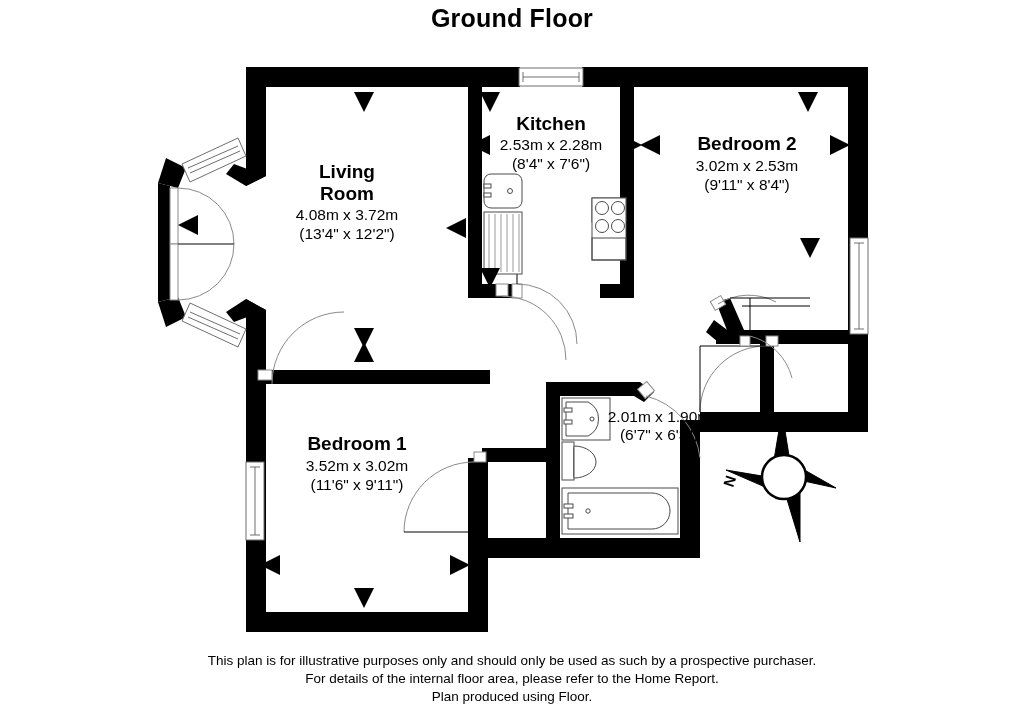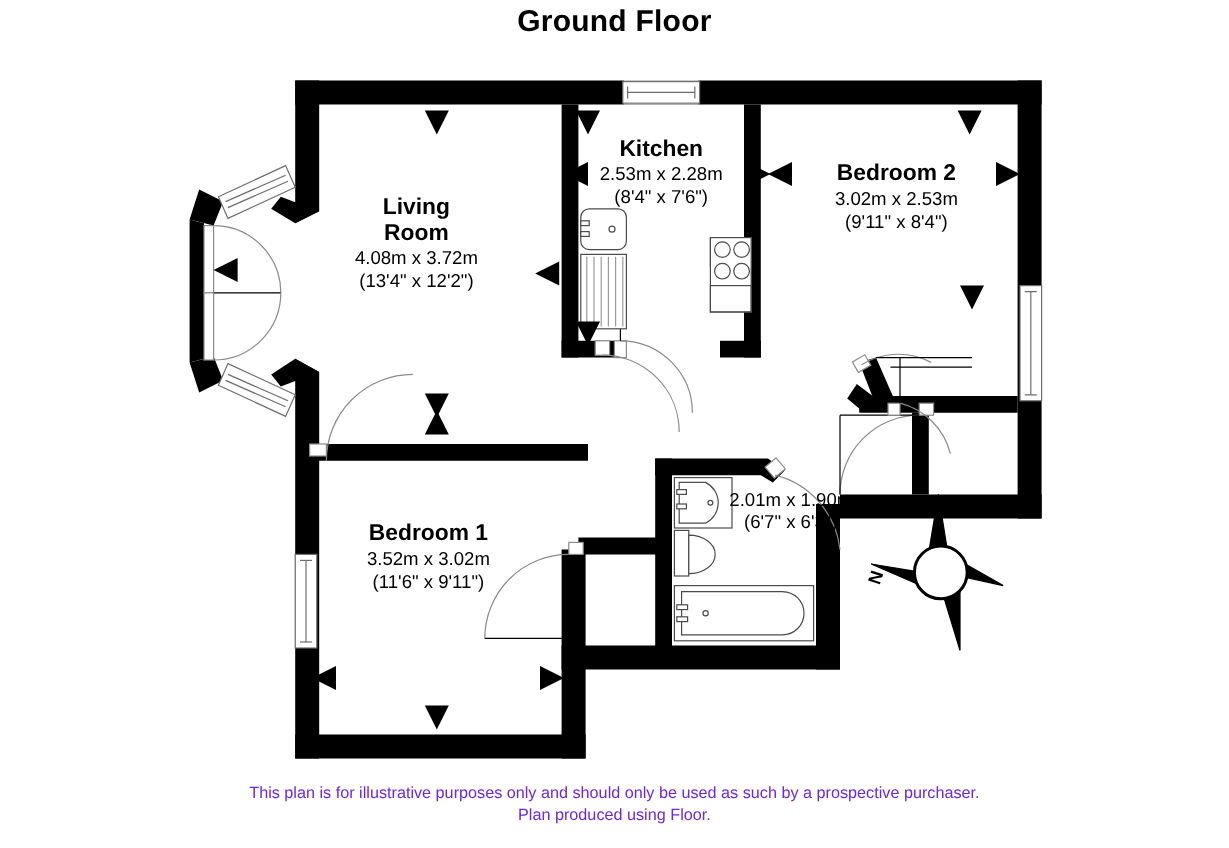--- a/index.html
+++ b/index.html
@@ -40,21 +40,21 @@
     height: 600px;
   }
   .footer {
     position: absolute;
     left: 0;
     top: 652px;
     width: 1024px;
     text-align: center;
     font-size: 13.5px;
     line-height: 18px;
-    color: #6d28d9;
+    color: #000000;
   }
   .footer div { white-space: nowrap; }
   svg { display: block; }
   .wall     { fill: #000000; }
   .thinline { fill: none; stroke: #000000; stroke-width: 1; }
   .fixture  { fill: #ffffff; stroke: #4a4a4a; stroke-width: 1; }
   .fixture-nf{ fill: none; stroke: #4a4a4a; stroke-width: 1; }
   .swing    { fill: none; stroke: #8a8a8a; stroke-width: 1; }
   .doorleaf { fill: #ffffff; stroke: #8a8a8a; stroke-width: 1; }
   .winframe { fill: #ffffff; stroke: #6e6e6e; stroke-width: 1; }
@@ -361,16 +361,17 @@
         <polygon class="thinline" points="726,430 774,438 772,450"></polygon>
         <circle cx="784" cy="437" r="22" fill="#ffffff" stroke="#000000" stroke-width="2.5"></circle>
         <text class="compass-letter" x="733" y="448" transform="rotate(-72 733 448)">N</text>
       </g>
 
     </svg>
   </div>
 
   <div class="footer">
     <div>This plan is for illustrative purposes only and should only be used as such by a prospective purchaser.</div>
+    <div>For details of the internal floor area, please refer to the Home Report.</div>
     <div>Plan produced using Floor.</div>
   </div>
 
 </div>
 
 </body></html>

